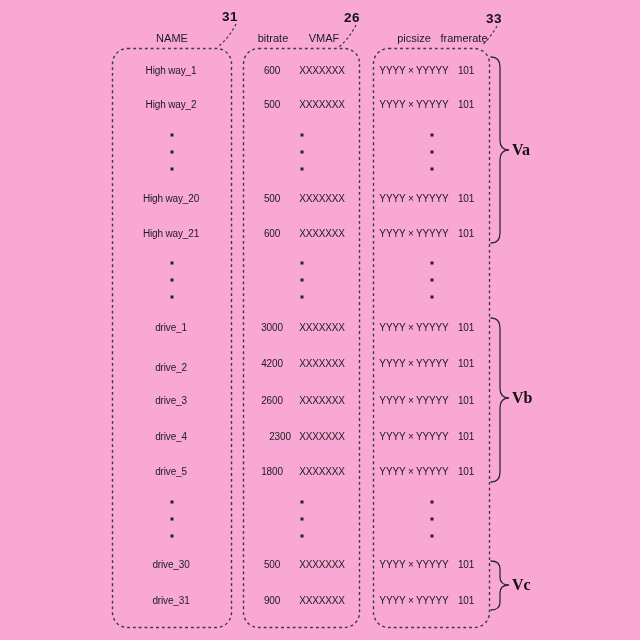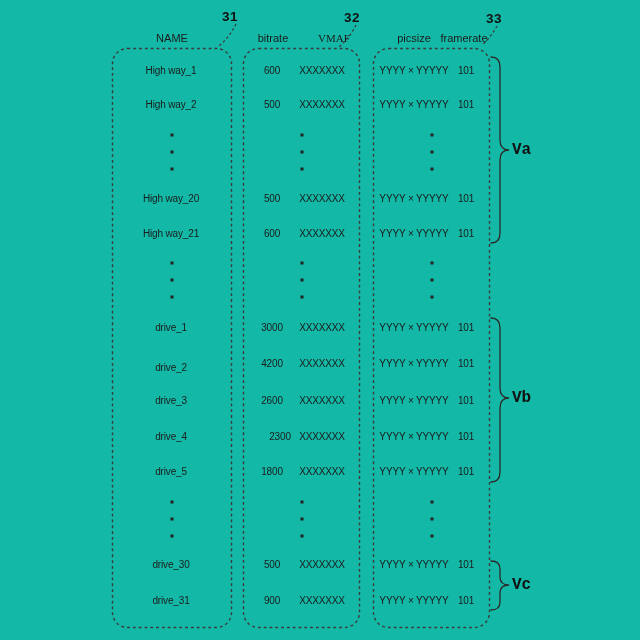--- a/index.html
+++ b/index.html
@@ -1,27 +1,27 @@
 <!DOCTYPE html>
 <html><head>
 <meta charset="utf-8">
 <style>
   html,body{margin:0;padding:0;background:#fff;}
   .canvas{
-    position:relative;width:640px;height:640px;background:#14b8a6;
+    position:relative;width:640px;height:640px;background:#f9a8d4;
     font-family:"Liberation Sans",sans-serif;color:#1d1d1d;overflow:hidden;
   }
   .overlay{position:absolute;left:0;top:0;width:640px;height:640px;}
   .lbl{position:absolute;transform:translate(-50%,-50%);white-space:nowrap;line-height:1;}
   .ref{font-size:13.5px;font-weight:700;letter-spacing:.5px;color:#111;}
   .hdr{font-size:11px;color:#1b1b1b;}
   .cell{font-size:10px;letter-spacing:-.15px;color:#1b1b1b;}
   .group{
     position:absolute;transform:translateY(-50%);white-space:nowrap;line-height:1;
-    font-family:Liberation Mono, monospace;font-size:16px;font-weight:600;color:#111;
+    font-family:Liberation Serif, serif;font-size:16px;font-weight:600;color:#111;
   }
   .dot{position:absolute;width:3px;height:3px;background:#222;transform:translate(-50%,-50%);}
 </style>
 </head>
 <body>
 
 <div class="canvas">
 
   <svg class="overlay" viewBox="0 0 640 640">
     <g fill="none" stroke="#3a3a3a" stroke-width="1.4" stroke-dasharray="2.8 3">
@@ -35,26 +35,26 @@
       <path d="M 497 26 C 493 33 489 39 482 45"></path>
     </g>
     <g fill="none" stroke="#2a2a2a" stroke-width="1.3" stroke-linecap="round">
       <path d="M 491 57 Q 500 57 500 67 L 500 140 Q 500 150 509 150 Q 500 150 500 160 L 500 233 Q 500 243 491 243"></path>
       <path d="M 491 318 Q 500 318 500 328 L 500 388 Q 500 398 509 398 Q 500 398 500 408 L 500 472 Q 500 482 491 482"></path>
       <path d="M 491 561 Q 500 561 500 569 L 500 577 Q 500 585 509 585 Q 500 585 500 593 L 500 602 Q 500 610 491 610"></path>
     </g>
   </svg>
 
   <div class="lbl ref" style="left:230px;top:17px;">31</div>
-  <div class="lbl ref" style="left:352px;top:18px;">32</div>
+  <div class="lbl ref" style="left:352px;top:18px;">26</div>
   <div class="lbl ref" style="left:494px;top:19px;">33</div>
 
   <div class="lbl hdr" style="left:172px;top:38px;">NAME</div>
   <div class="lbl hdr" style="left:273px;top:38px;">bitrate</div>
-  <div class="lbl hdr" style="left:334px;top:38px;font-family:Liberation Serif, serif;">VMAF</div>
+  <div class="lbl hdr" style="left:324px;top:38px;">VMAF</div>
   <div class="lbl hdr" style="left:414px;top:38px;">picsize</div>
   <div class="lbl hdr" style="left:464px;top:38px;">framerate</div>
 
   <div id="rows-layer">
       <div class="lbl cell" style="left: 171px; top: 71px;">High way_1</div>
       <div class="lbl cell" style="left: 272px; top: 71px;">600</div>
       <div class="lbl cell" style="left: 322px; top: 71px;">XXXXXXX</div>
       <div class="lbl cell" style="left: 414px; top: 71px;">YYYY × YYYYY</div>
       <div class="lbl cell" style="left: 466px; top: 71px;">101</div>
       <div class="lbl cell" style="left: 171px; top: 105px;">High way_2</div>

